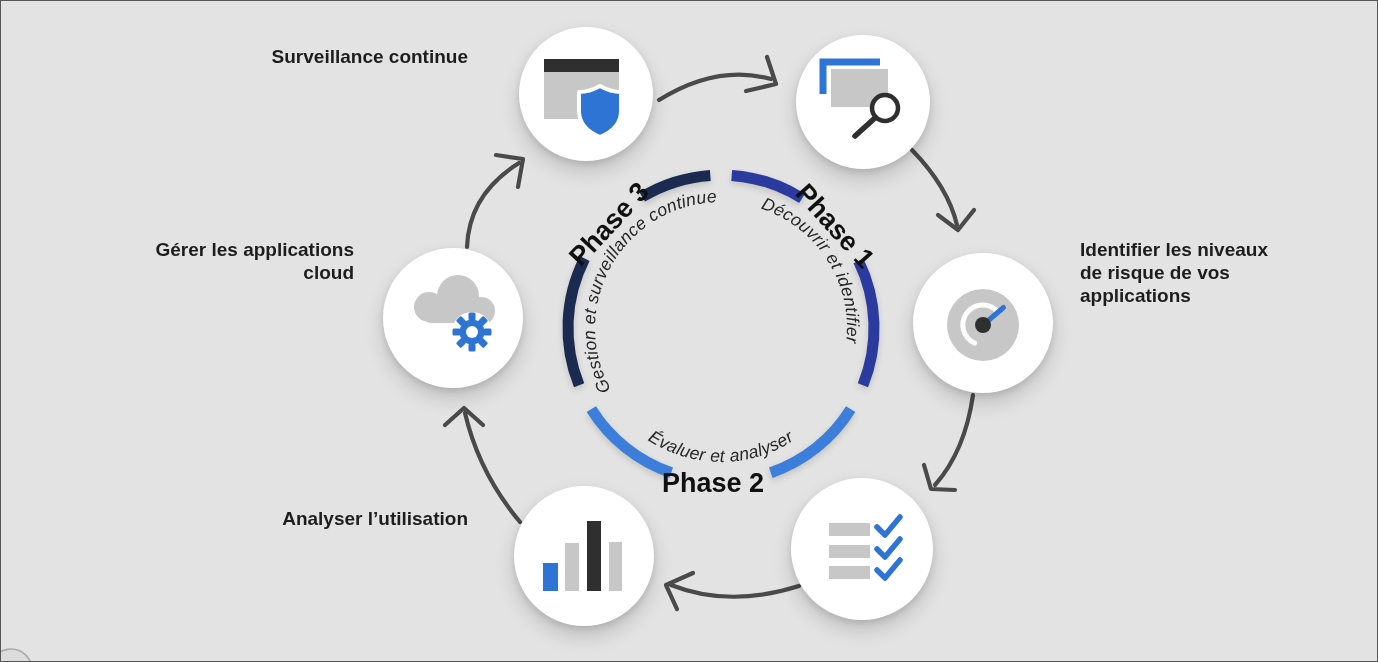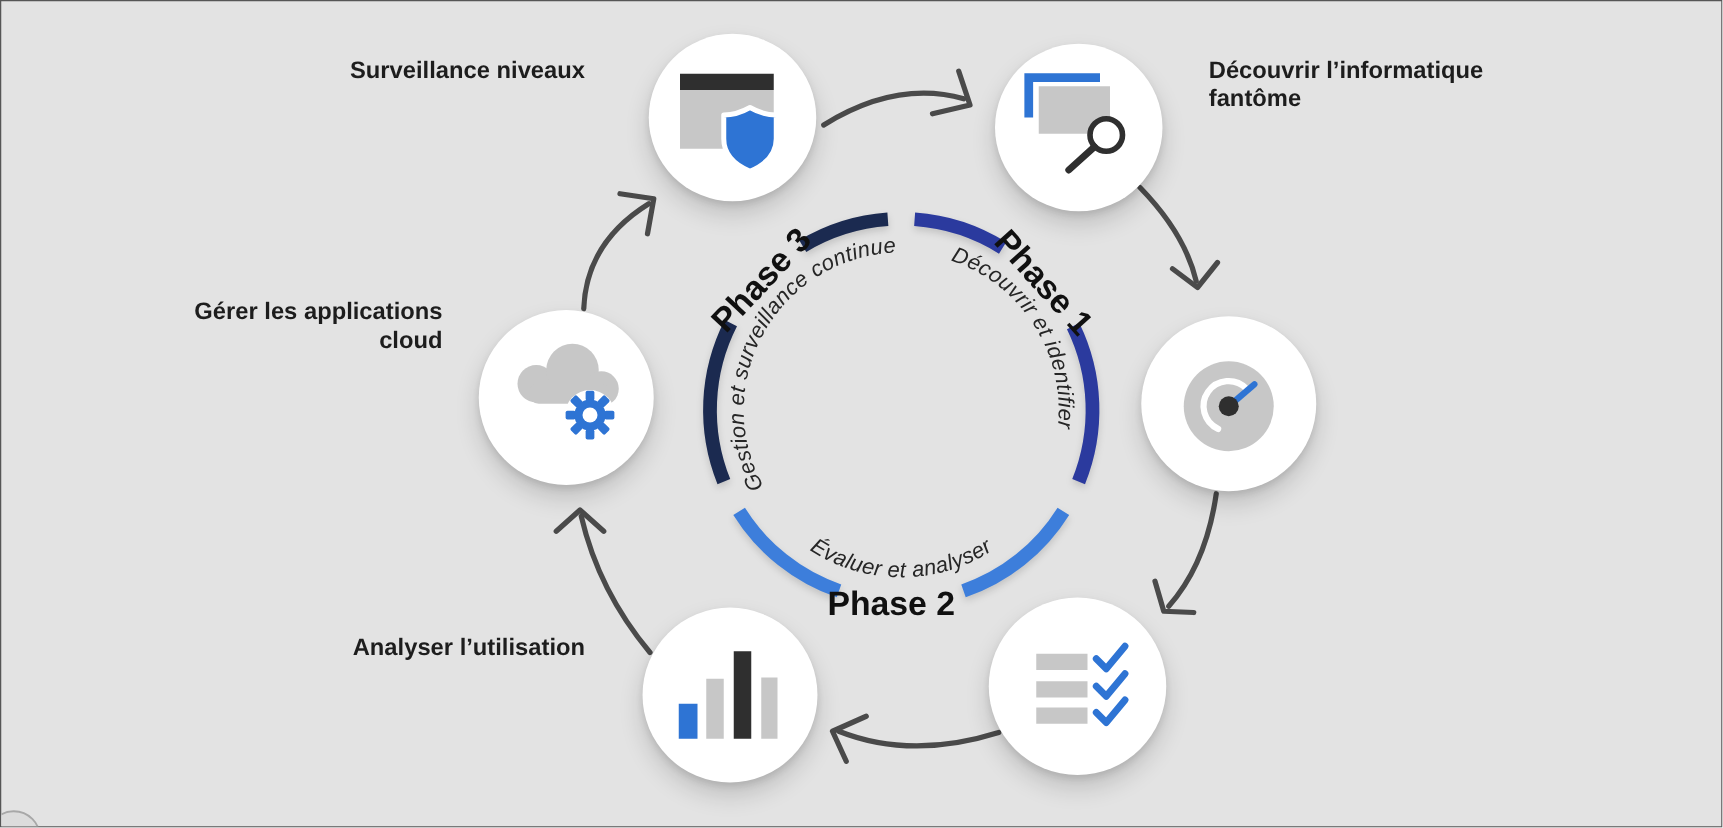--- a/index.html
+++ b/index.html
@@ -156,20 +156,21 @@
           <rect x="-3.5" y="-19.5" width="7" height="8" rx="1.5" transform="rotate(225)"></rect>
           <rect x="-3.5" y="-19.5" width="7" height="8" rx="1.5" transform="rotate(270)"></rect>
           <rect x="-3.5" y="-19.5" width="7" height="8" rx="1.5" transform="rotate(315)"></rect>
         </g>
         <circle r="12.5" fill="var(--icon-blue)"></circle>
         <circle r="6" fill="#ffffff"></circle>
       </g>
     </svg>
   </div>
 
-  <div class="step-label right" style="left:187px;top:44px;width:280px">Surveillance niveaux</div>
-  <div class="step-label" style="left:966px;top:44px;width:250px">Découvrir l’informatique
-fantôme</div>
+  <div class="step-label right" style="left:187px;top:44px;width:280px">Surveillance continue</div>
+  <div class="step-label" style="left:1079px;top:237px;width:220px">Identifier les niveaux
+de risque de vos
+applications</div>
   <div class="step-label right" style="left:187px;top:506px;width:280px">Analyser l’utilisation</div>
   <div class="step-label right" style="left:123px;top:237px;width:230px">Gérer les applications
 cloud</div>
 
 </div>
 
 </body></html>

